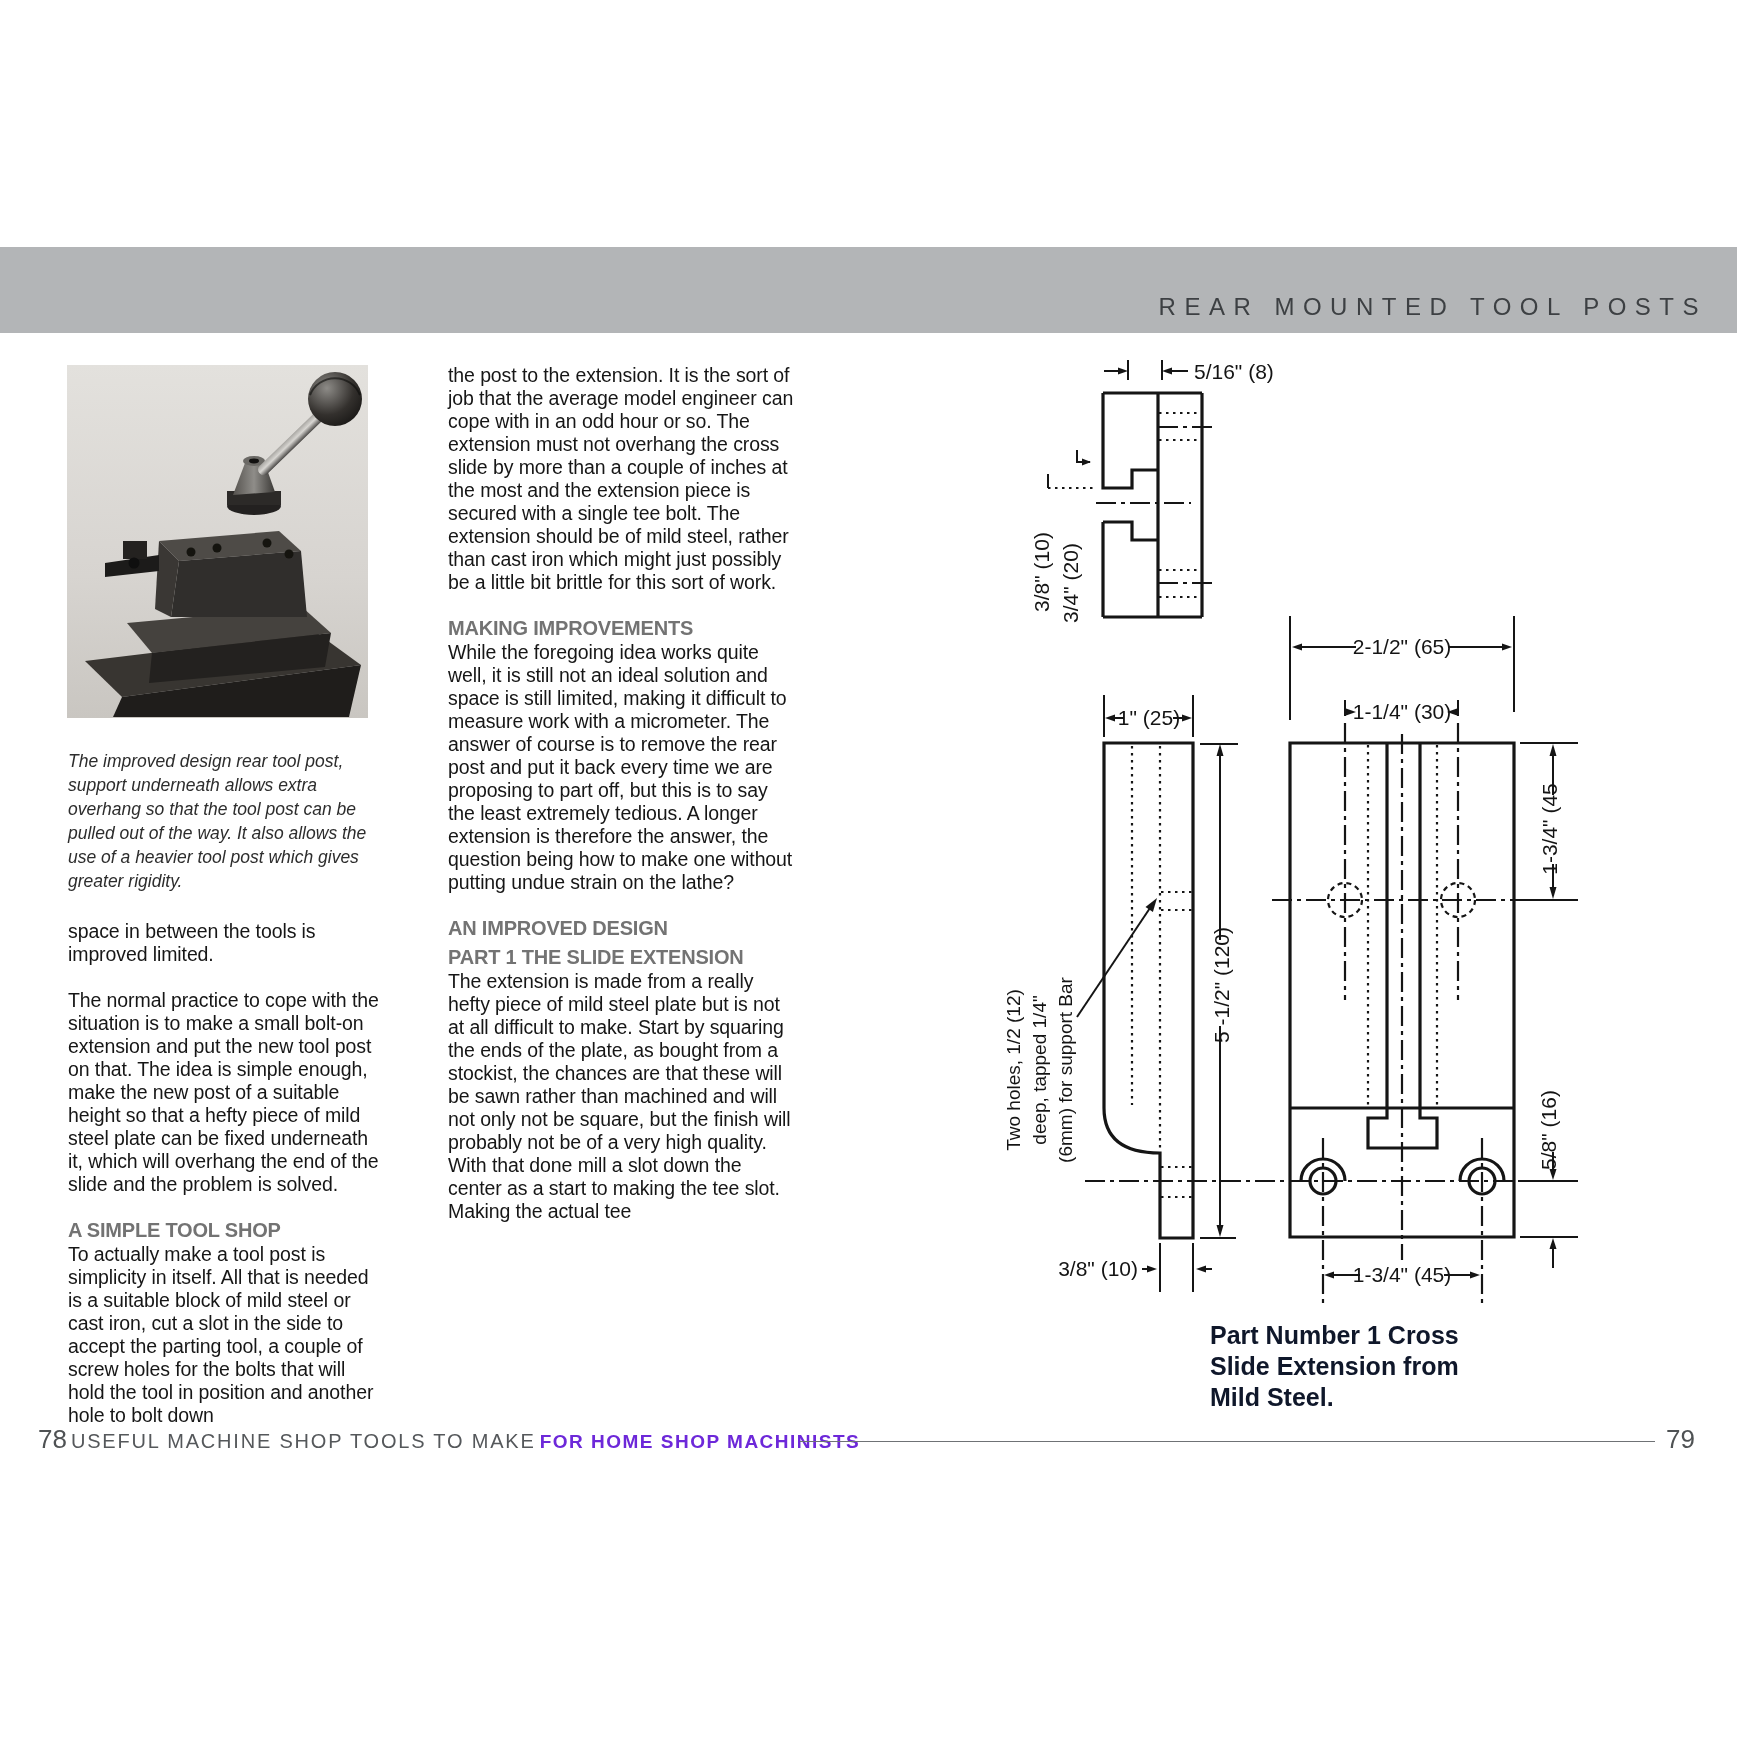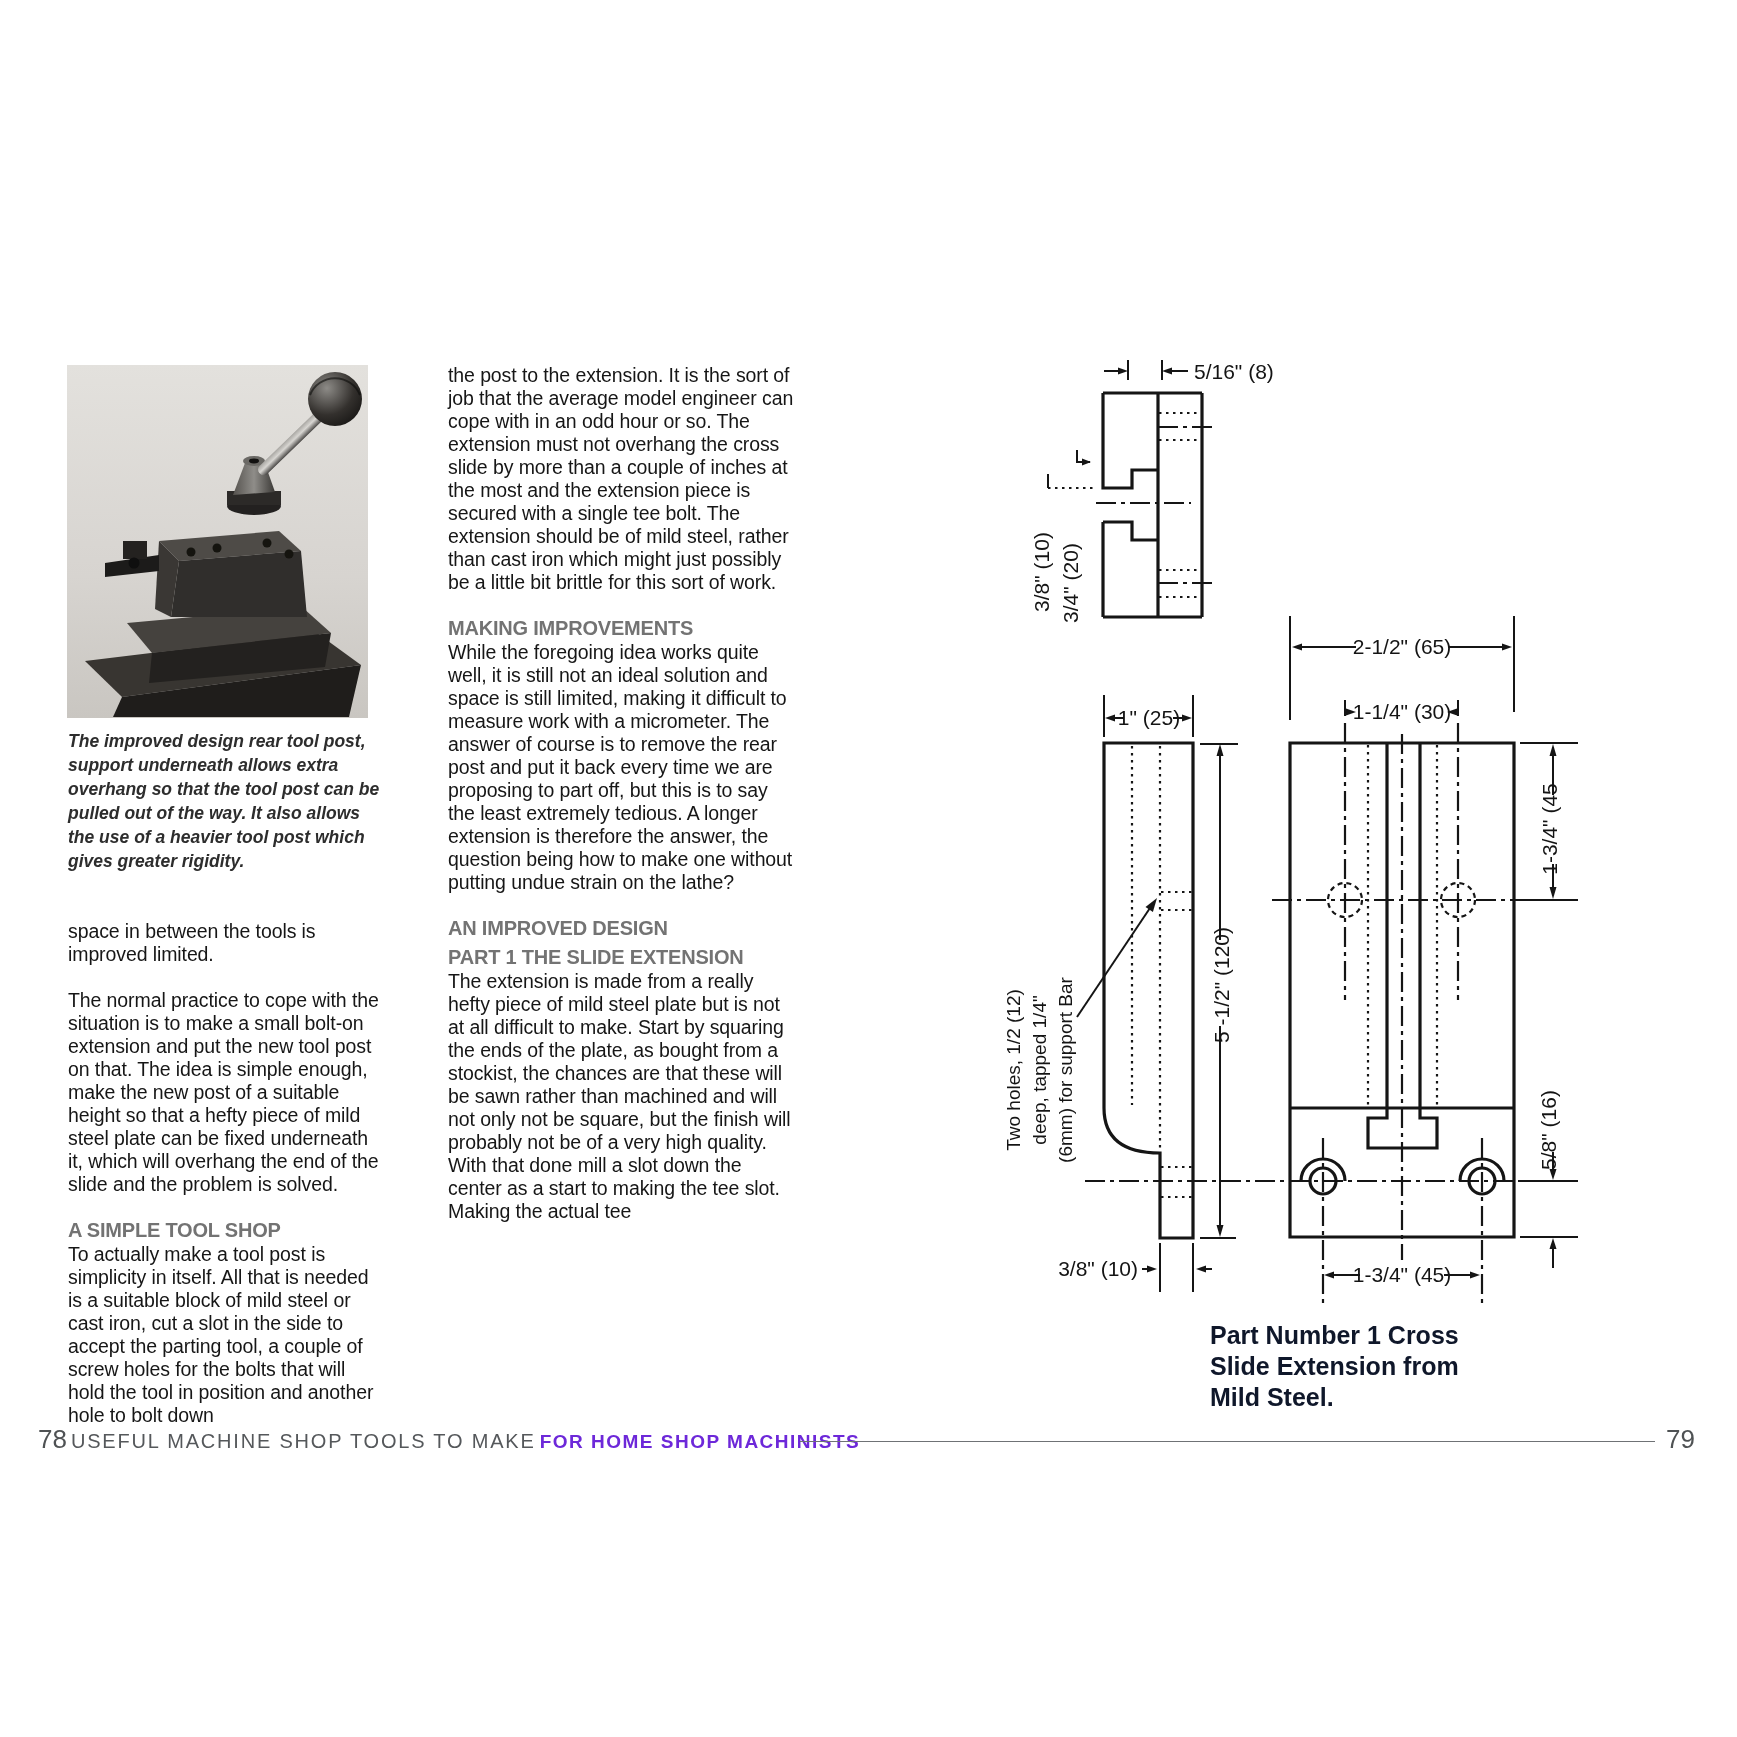--- a/index.html
+++ b/index.html
@@ -11,22 +11,22 @@
   .band{position:absolute;left:0;top:247px;width:1737px;height:86px;background:#b3b5b7;}
   .band-title{
     position:absolute;right:30px;bottom:12px;font-size:24px;font-weight:400;
     letter-spacing:8.5px;color:#3d4043;white-space:nowrap;
   }
   
   .photo{position:absolute;left:67px;top:365px;width:301px;height:353px;}
   .photo svg{display:block;}
   
   .photo-caption{
-    position:absolute;left:68px;top:729px;width:318px;
-    font-style:italic;font-size:17.5px;line-height:24px;color:#2d2d2d;font-weight:bold;
+    position:absolute;left:68px;top:749px;width:318px;
+    font-style:italic;font-size:17.5px;line-height:24px;color:#2d2d2d;
   }
   
   .col{position:absolute;font-size:19.5px;line-height:23px;letter-spacing:-0.1px;color:#161616;}
   .col p{margin:0 0 23px 0;}
   .col h3{margin:6px 0 1px 0;font-size:20px;line-height:23px;letter-spacing:-0.2px;color:#737373;}
   #col1{left:68px;top:920px;width:318px;}
   #col2{left:448px;top:364px;width:348px;}
   
   .drawing{position:absolute;left:900px;top:340px;width:700px;height:1020px;}
   .draw-caption{
@@ -43,20 +43,23 @@
   .book-light{font-size:19px;font-weight:700;letter-spacing:1.5px;color:#6d28d9;}
   #footer-line{position:absolute;left:800px;top:1441px;width:855px;border-top:1.5px solid #6f7275;}
   #pg79{position:absolute;left:1666px;top:1424px;}
   svg text{font-family:"Liberation Sans",sans-serif;}
 </style>
 </head>
 <body>
 
 <div id="page">
 
+  <div class="band">
+    <div class="band-title">REAR MOUNTED TOOL POSTS</div>
+  </div>
 
   <div class="photo">
     <svg width="301" height="353" viewBox="0 0 301 353">
       <defs>
         <linearGradient id="pg" x1="0" y1="0" x2="0" y2="1">
           <stop offset="0" stop-color="#e3e1dd"></stop>
             <stop offset="0.6" stop-color="#d7d4d0"></stop>
             <stop offset="1" stop-color="#c9c6c1"></stop>
         </linearGradient>
         <linearGradient id="levg" x1="0" y1="0" x2="0" y2="1">

